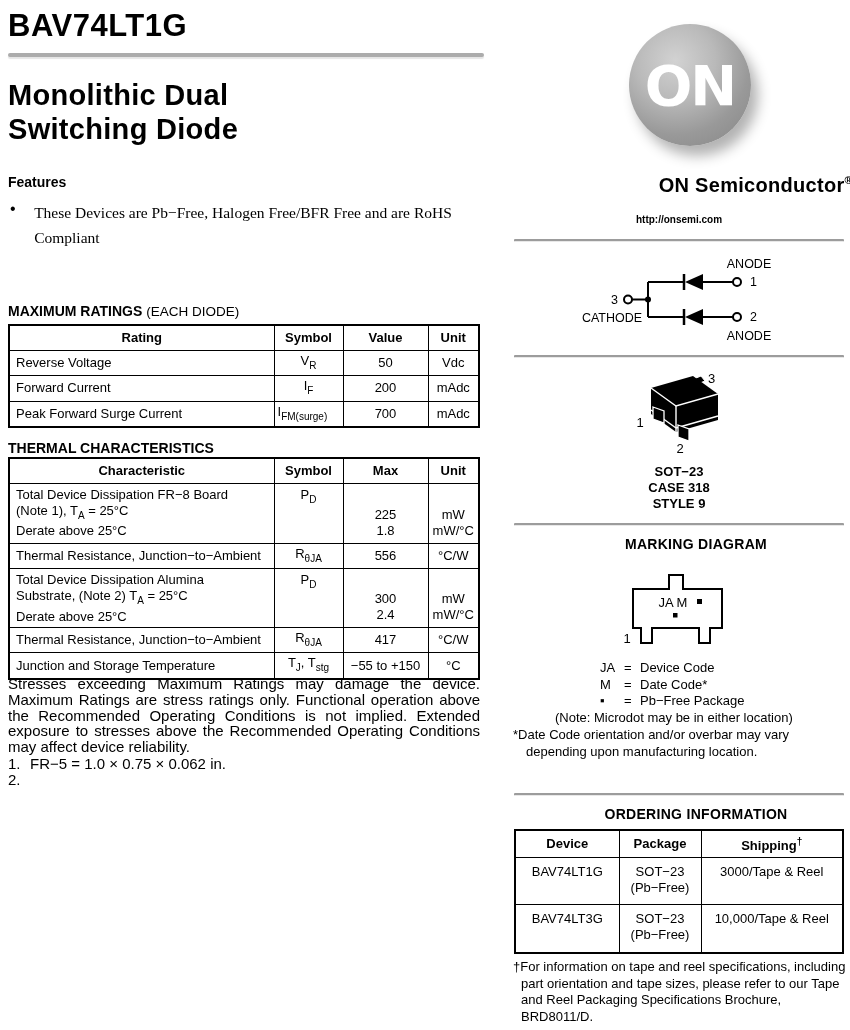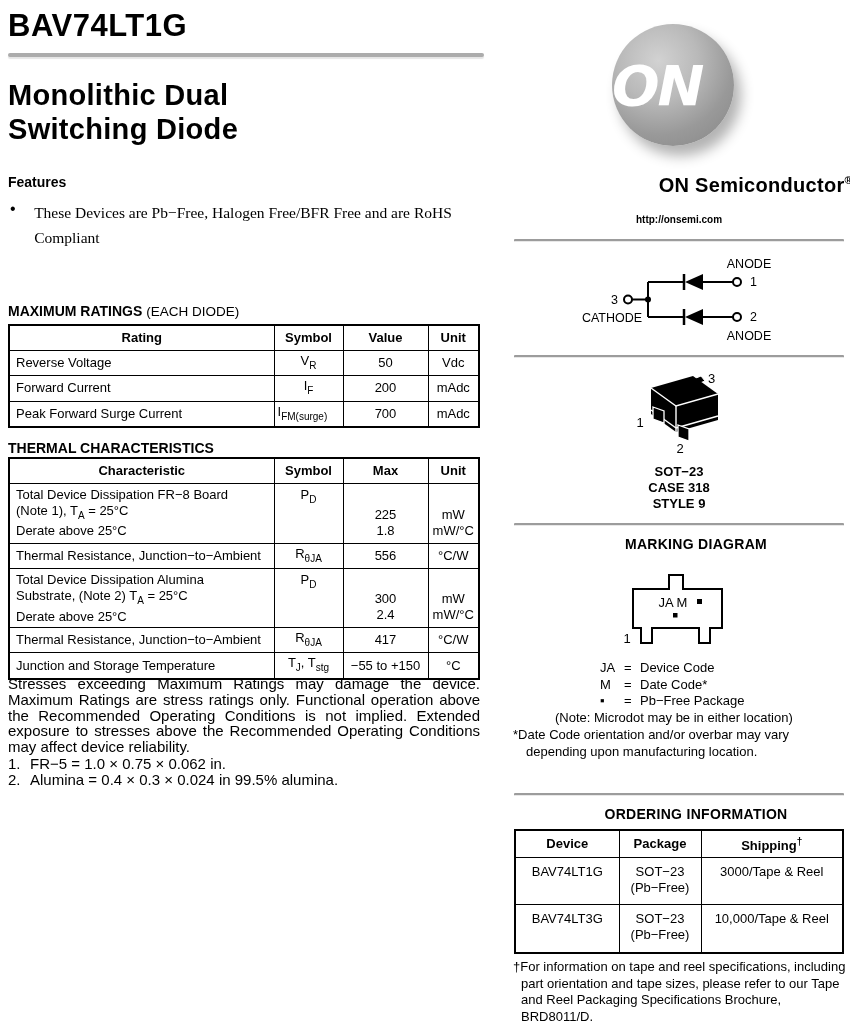--- a/index.html
+++ b/index.html
@@ -43,24 +43,24 @@
   .notes p { margin:0 0 1px 0; text-align:justify; }
   .note-item { display:flex; }
   .note-num { width:22px; flex:none; }
 
   
   #right-col { left:513px; top:0; width:332px; height:1030px; }
   .hr { left:1px; width:330px; height:3px; background:#9c9c9c; border-bottom:1px solid #e8e8e8; border-radius:1px; }
   .hr1 { top:239px; } .hr2 { top:355px; } .hr3 { top:523px; } .hr4 { top:793px; }
 
   .logo-ball {
-    top:24px; left:99px; width:122px; height:122px; border-radius:50%;
+    top:24px; left:116px; width:122px; height:122px; border-radius:50%;
     background:radial-gradient(circle at 38% 30%, #d2d2d2 0%, #b9b9b9 35%, #999 65%, #858585 100%);
     box-shadow:7px 10px 13px rgba(0,0,0,0.30);
-    display:flex; align-items:center; font-style:italic;
+    display:flex; align-items:center; justify-content:center;
   }
   .logo-on { font-family:"DejaVu Sans", sans-serif; font-weight:bold; font-size:56px; color:#fff; letter-spacing:-2px; }
   .brand-name { top:174px; left:8px; width:332px; text-align:right; font-size:20px; font-weight:bold; letter-spacing:0.3px; }
   .brand-name sup { font-size:11px; }
   .brand-url { top:214px; left:0; width:332px; text-align:center; font-size:10px; font-weight:bold; }
 
   .schem { top:252px; left:0; }
   .pkg-svg { top:367px; left:77px; }
   .pkg-caption { top:464px; left:0; width:332px; text-align:center; font-size:13px; font-weight:bold; line-height:16px; }
   .rc-head { left:17px; width:332px; text-align:center; font-size:14px; font-weight:bold; letter-spacing:0.3px; }
@@ -213,21 +213,20 @@
       </table>
 
     <div class="abs notes">
       <p>Stresses exceeding Maximum Ratings may damage the device. Maximum Ratings are stress ratings only. Functional operation above the Recommended Operating Conditions is not implied. Extended exposure to stresses above the Recommended Operating Conditions may affect device reliability.</p>
       <div class="note-item">
         <span class="note-num">1.</span>
         <span>FR−5 = 1.0 × 0.75 × 0.062 in.</span>
       </div>
       <div class="note-item">
         <span class="note-num">2.</span>
-        <span>Alumina = 0.4 × 0.3 × 0.024 in 99.5% alumina.</span>
       </div>
     </div>
   </div>
 
   <div id="right-col" class="abs">
 
     <div class="abs logo-ball">
       <span class="logo-on">ON</span>
     </div>
     <div class="abs brand-name">

